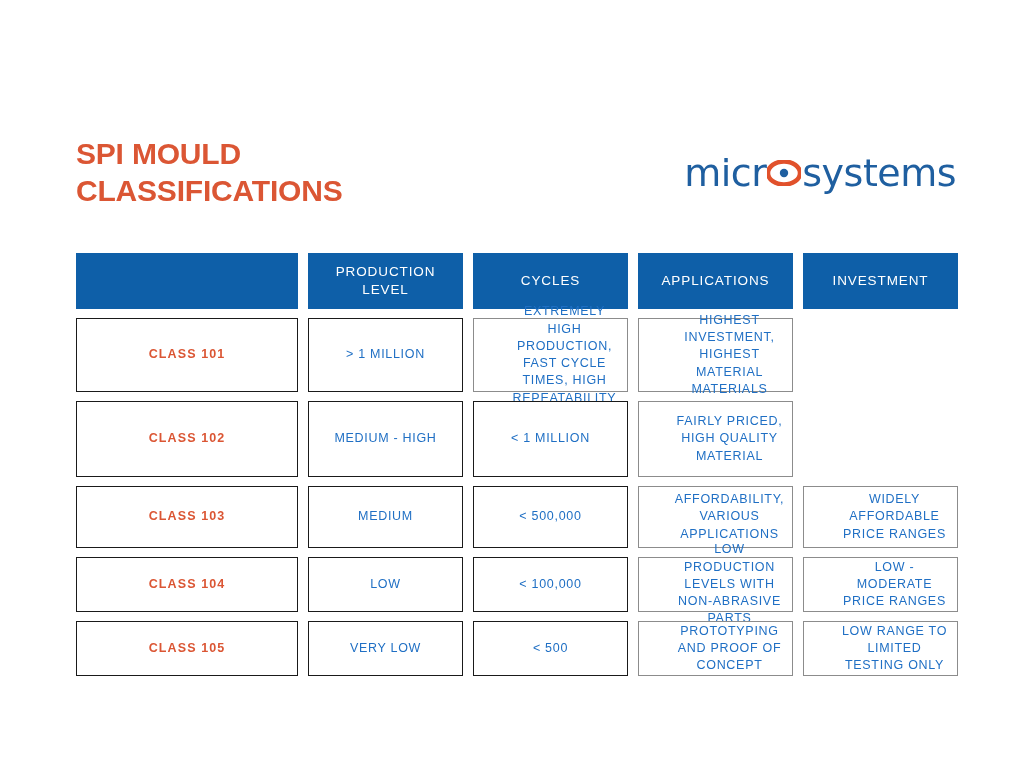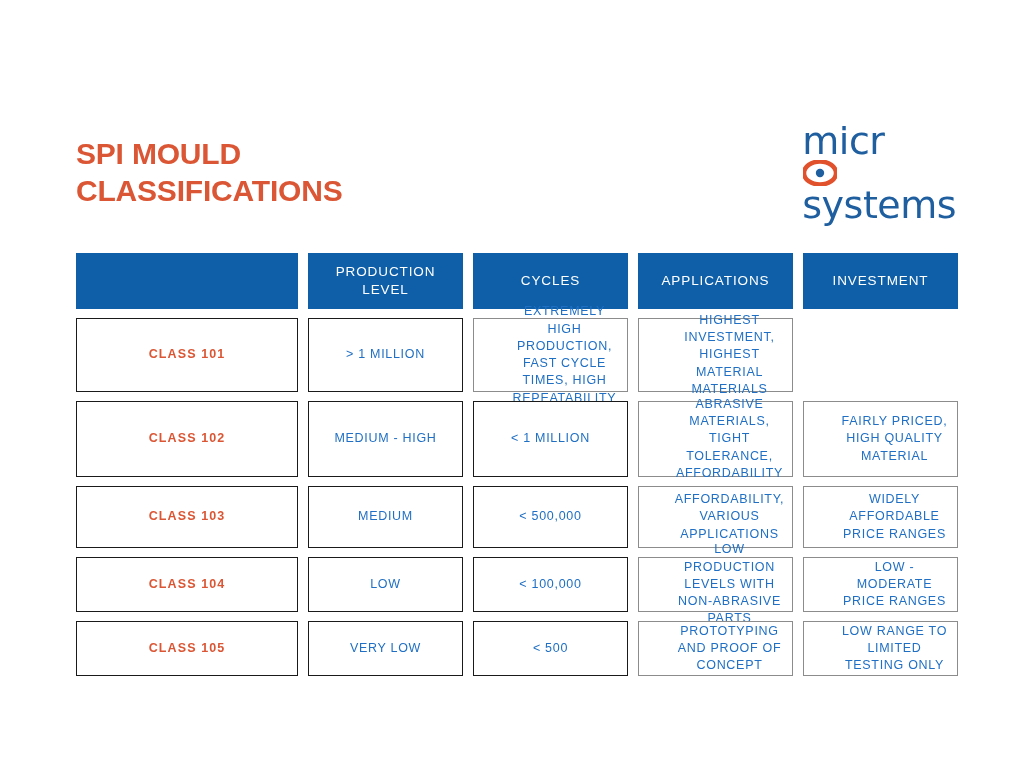--- a/index.html
+++ b/index.html
@@ -53,22 +53,21 @@
     align-items: center;
     height: 46px;
   }
   .logo-text {
     font-family: "DejaVu Sans", sans-serif;
     font-size: 38px;
     line-height: 1;
     color: #1F5FA0;
     letter-spacing: -0.5px;
     display: flex;
-    align-items: flex-start;
-    flex-direction: column;
+    align-items: center;
   }
   .logo-eye {
     display: inline-block;
     position: relative;
     width: 34px;
     height: 26px;
     margin: 0 1px;
     vertical-align: middle;
   }
   .logo-eye svg { display: block; }
@@ -178,21 +177,20 @@
       <div class="cell col-0 dark-border class-cell">CLASS 101</div>
       <div class="cell col-2 dark-border">&gt; 1 MILLION</div>
       <div class="cell col-3 grey-border">EXTREMELY HIGH PRODUCTION, FAST CYCLE TIMES, HIGH REPEATABILITY</div>
       <div class="cell col-4 grey-border">HIGHEST INVESTMENT, HIGHEST MATERIAL MATERIALS</div>
     </div>
 
     <div class="row row-body h-r2">
       <div class="cell col-0 dark-border class-cell">CLASS 102</div>
       <div class="cell col-1 dark-border">MEDIUM - HIGH</div>
       <div class="cell col-2 dark-border">&lt; 1 MILLION</div>
-      <div class="cell col-3 grey-border">ABRASIVE MATERIALS, TIGHT TOLERANCE, AFFORDABILITY</div>
       <div class="cell col-4 grey-border">FAIRLY PRICED, HIGH QUALITY MATERIAL</div>
     </div>
 
     <div class="row row-body h-r3">
       <div class="cell col-0 dark-border class-cell">CLASS 103</div>
       <div class="cell col-1 dark-border">MEDIUM</div>
       <div class="cell col-2 dark-border">&lt; 500,000</div>
       <div class="cell col-3 grey-border">AFFORDABILITY, VARIOUS APPLICATIONS</div>
       <div class="cell col-4 grey-border">WIDELY AFFORDABLE PRICE RANGES</div>
     </div>

